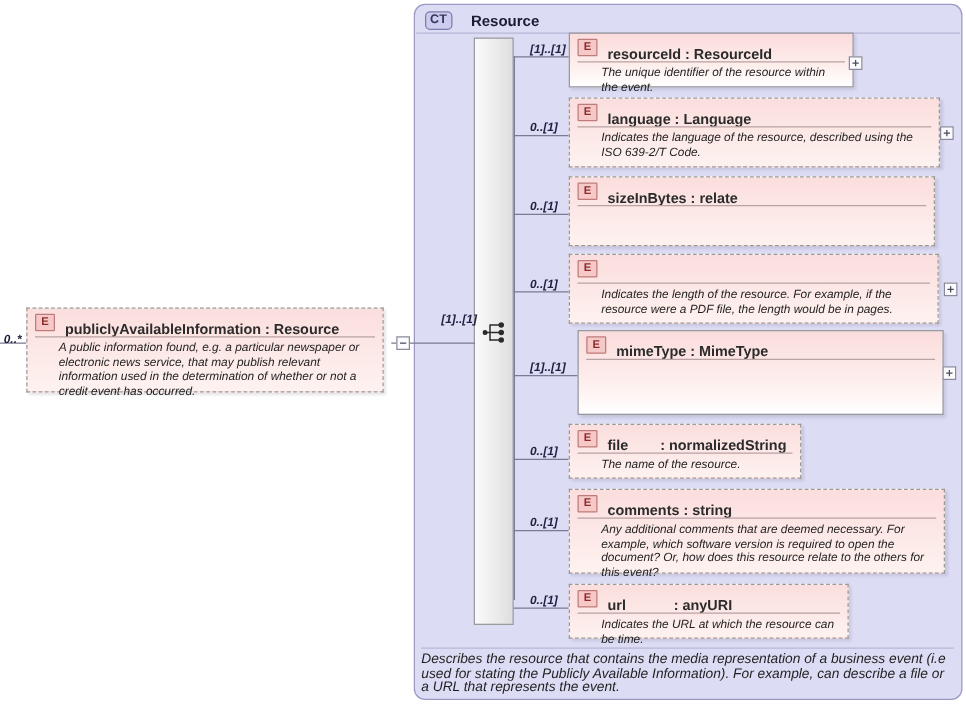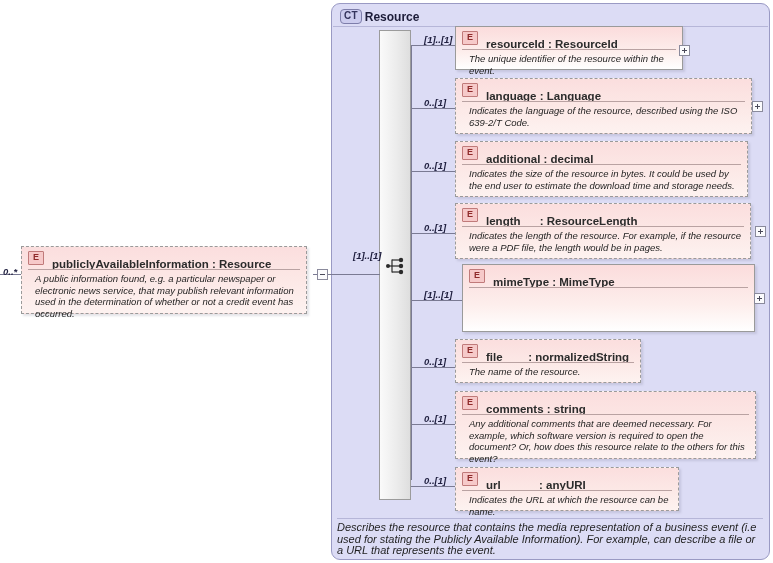--- a/index.html
+++ b/index.html
@@ -74,21 +74,21 @@
     border: 1px solid #9a9ac4;
     border-radius: 9px;
     box-sizing: border-box;
   }
   #ct-header {
     position: absolute;
     left: 8px;
     top: 5px;
     display: flex;
     align-items: center;
-    gap: 3px;
+    gap: 15px;
   }
   .ct-badge {
     display: inline-block;
     font-size: 10px;
     font-weight: bold;
     color: #34345c;
     background: #ccccee;
     border: 1px solid #7d7daa;
     border-radius: 4px;
     padding: 0px 3px 1px 3px;
@@ -171,21 +171,21 @@
     right: 6px;
     top: 22px;
     height: 0;
     border-top: 1px solid #b9a2a2;
   }
   .e-doc {
     font-size: 9.5px;
     font-style: italic;
     color: #1f1f1f;
     line-height: 11.5px;
-    padding: 4px 7px 4px 13px;
+    padding: 4px 7px 4px 25px;
     white-space: pre-wrap;
   }
 
   
   .card {
     position: absolute;
     font-size: 9.5px;
     font-style: italic;
     font-weight: bold;
     color: #202040;
@@ -313,30 +313,28 @@
       <span class="e-name">language : Language</span>
     </div>
     <div class="e-sep"></div>
     <div class="e-doc">Indicates the language of the resource, described using the ISO 639-2/T Code.</div>
   </div>
   <div class="toggle plus" style="left:752px; top:101px;"></div>
 
   <div class="elem optional" style="left:455px; top:141px; width:293px; height:56px;">
     <div class="elem-head">
       <span class="e-badge">E</span>
-      <span class="e-name">additional : decimal</span>
-    </div>
-    <div class="e-sep"></div>
-    <div class="e-doc">Indicates the size of the resource in bytes. It could be used by the end user to estimate the download time and storage needs.</div>
+      <span class="e-name">sizeInBytes : relate</span>
+    </div>
+    <div class="e-sep"></div>
   </div>
 
   <div class="elem optional" style="left:455px; top:203px; width:296px; height:56px;">
     <div class="elem-head">
       <span class="e-badge">E</span>
-      <span class="e-name">length      : ResourceLength</span>
     </div>
     <div class="e-sep"></div>
     <div class="e-doc">Indicates the length of the resource. For example, if the resource were a PDF file, the length would be in pages.</div>
   </div>
   <div class="toggle plus" style="left:755px; top:226px;"></div>
 
   <div class="elem required" style="left:462px; top:264px; width:293px; height:68px;">
     <div class="elem-head">
       <span class="e-badge">E</span>
       <span class="e-name">mimeType : MimeType</span>
@@ -362,21 +360,21 @@
     <div class="e-sep"></div>
     <div class="e-doc">Any additional comments that are deemed necessary. For example, which software version is required to open the document? Or, how does this resource relate to the others for this event?</div>
   </div>
 
   <div class="elem optional" style="left:455px; top:467px; width:224px; height:44px;">
     <div class="elem-head">
       <span class="e-badge">E</span>
       <span class="e-name">url            : anyURI</span>
     </div>
     <div class="e-sep"></div>
-    <div class="e-doc">Indicates the URL at which the resource can be name.</div>
+    <div class="e-doc">Indicates the URL at which the resource can be time.</div>
   </div>
 
   <div id="ct-footer">
     <div id="ct-footer-rule"></div>
     <div id="ct-footer-text">Describes the resource that contains the media representation of a business event (i.e used for stating the Publicly Available Information). For example, can describe a file or a URL that represents the event.</div>
   </div>
 
 </div>
 
 </body></html>

